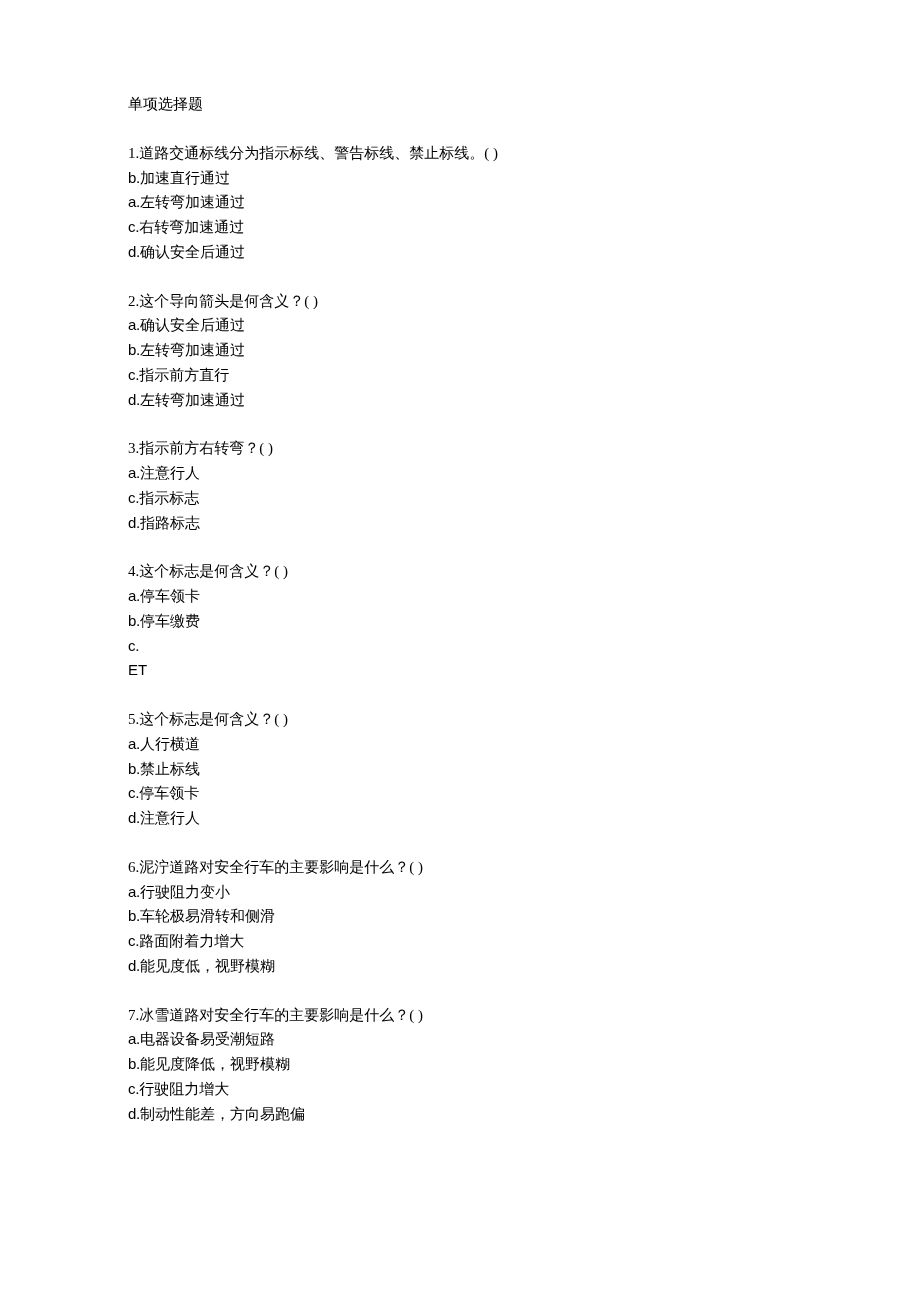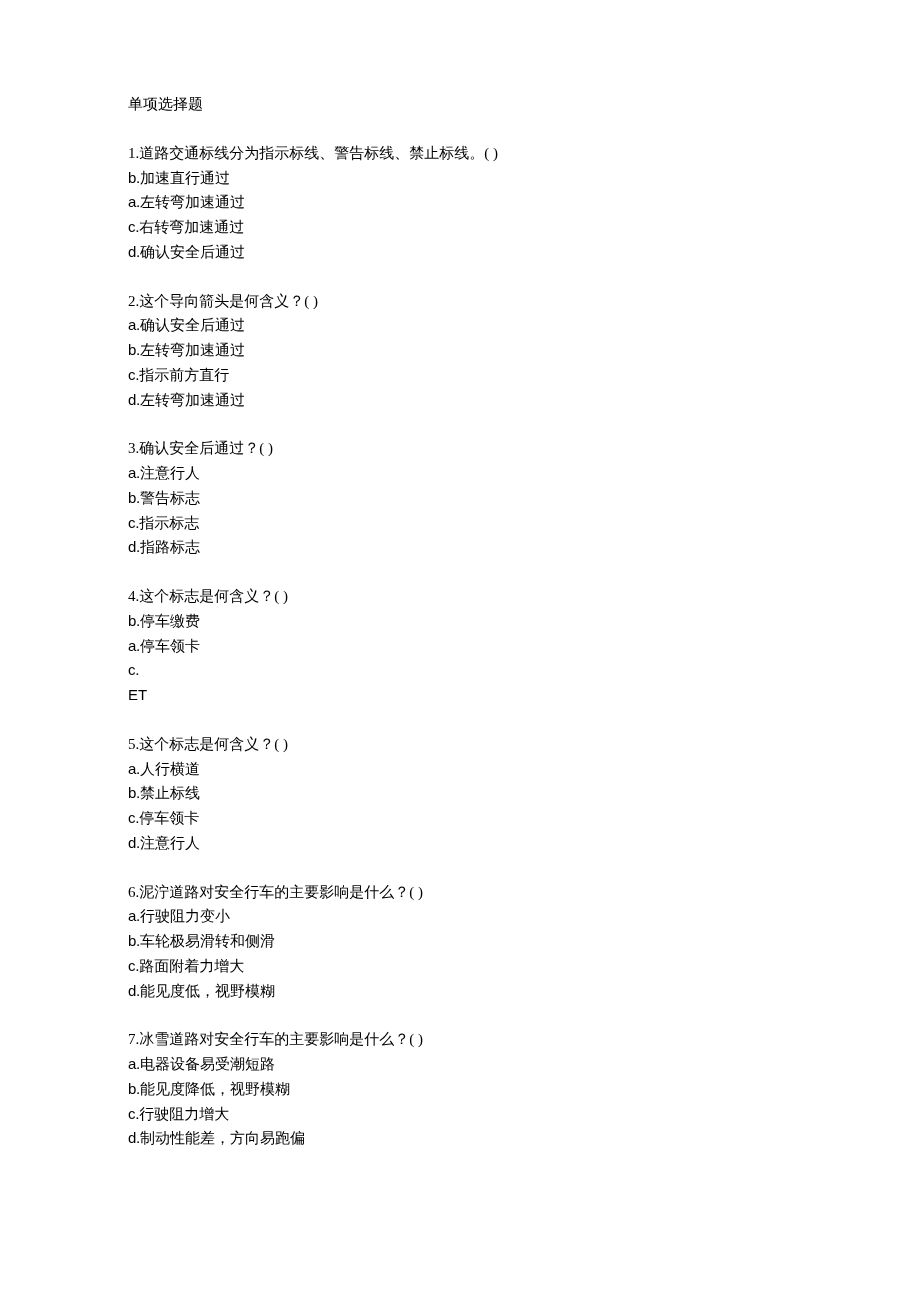--- a/index.html
+++ b/index.html
@@ -47,30 +47,29 @@
         <div class="option"><span class="latin">d</span><span>.</span><span>确认安全后通过</span></div>
       </div>
       <div class="question-block">
         <div class="question-text"><span>2</span><span>.</span><span>这个导向箭头是何含义？</span><span>(       )</span></div>
         <div class="option"><span class="latin">a</span><span>.</span><span>确认安全后通过</span></div>
         <div class="option"><span class="latin">b</span><span>.</span><span>左转弯加速通过</span></div>
         <div class="option"><span class="latin">c</span><span>.</span><span>指示前方直行</span></div>
         <div class="option"><span class="latin">d</span><span>.</span><span>左转弯加速通过</span></div>
       </div>
       <div class="question-block">
-        <div class="question-text"><span>3</span><span>.</span><span>确认安全后通过？</span><span>(       )</span></div>
+        <div class="question-text"><span>3</span><span>.</span><span>指示前方右转弯？</span><span>(       )</span></div>
         <div class="option"><span class="latin">a</span><span>.</span><span>注意行人</span></div>
-        <div class="option"><span class="latin">b</span><span>.</span><span>警告标志</span></div>
         <div class="option"><span class="latin">c</span><span>.</span><span>指示标志</span></div>
         <div class="option"><span class="latin">d</span><span>.</span><span>指路标志</span></div>
       </div>
       <div class="question-block">
         <div class="question-text"><span>4</span><span>.</span><span>这个标志是何含义？</span><span>(       )</span></div>
+        <div class="option"><span class="latin">a</span><span>.</span><span>停车领卡</span></div>
         <div class="option"><span class="latin">b</span><span>.</span><span>停车缴费</span></div>
-        <div class="option"><span class="latin">a</span><span>.</span><span>停车领卡</span></div>
         <div class="option"><span class="latin">c</span><span>.</span><span></span></div>
         <div class="extra-line latin">ET</div>
       </div>
       <div class="question-block">
         <div class="question-text"><span>5</span><span>.</span><span>这个标志是何含义？</span><span>(       )</span></div>
         <div class="option"><span class="latin">a</span><span>.</span><span>人行横道</span></div>
         <div class="option"><span class="latin">b</span><span>.</span><span>禁止标线</span></div>
         <div class="option"><span class="latin">c</span><span>.</span><span>停车领卡</span></div>
         <div class="option"><span class="latin">d</span><span>.</span><span>注意行人</span></div>
       </div>

